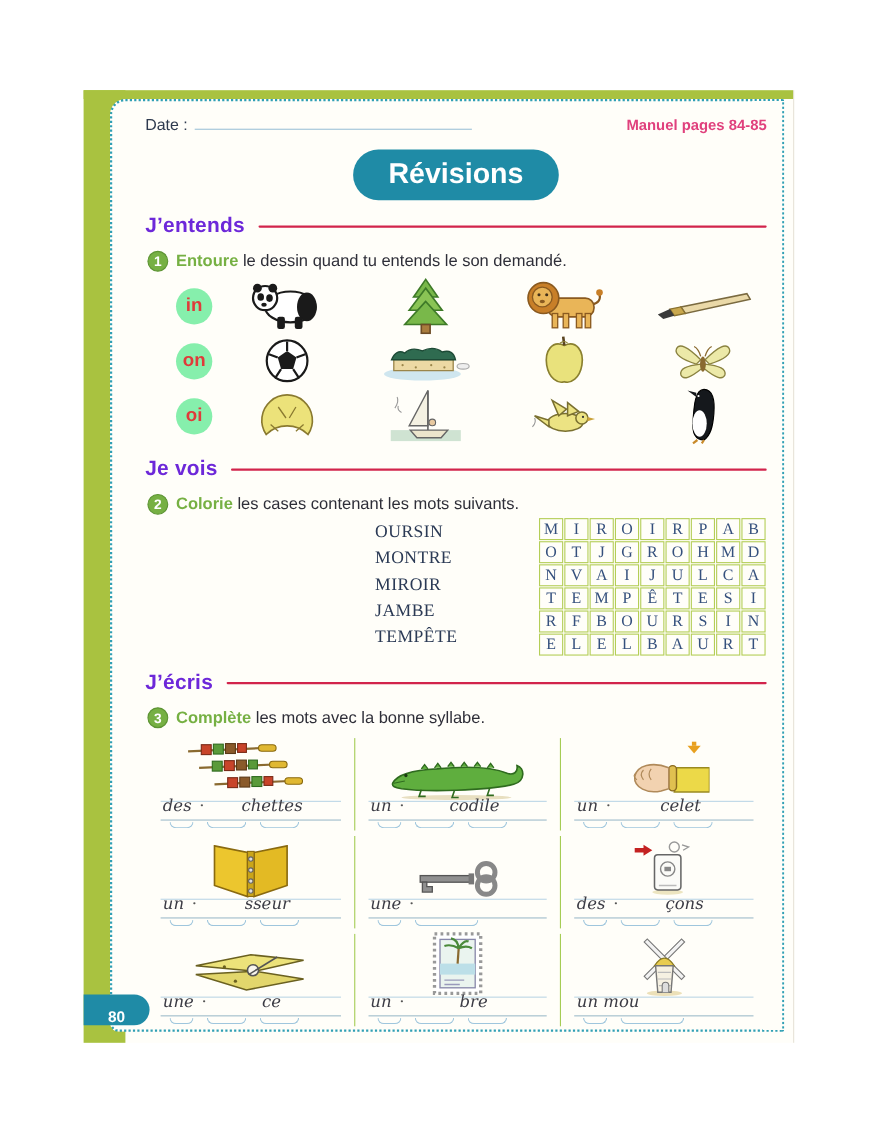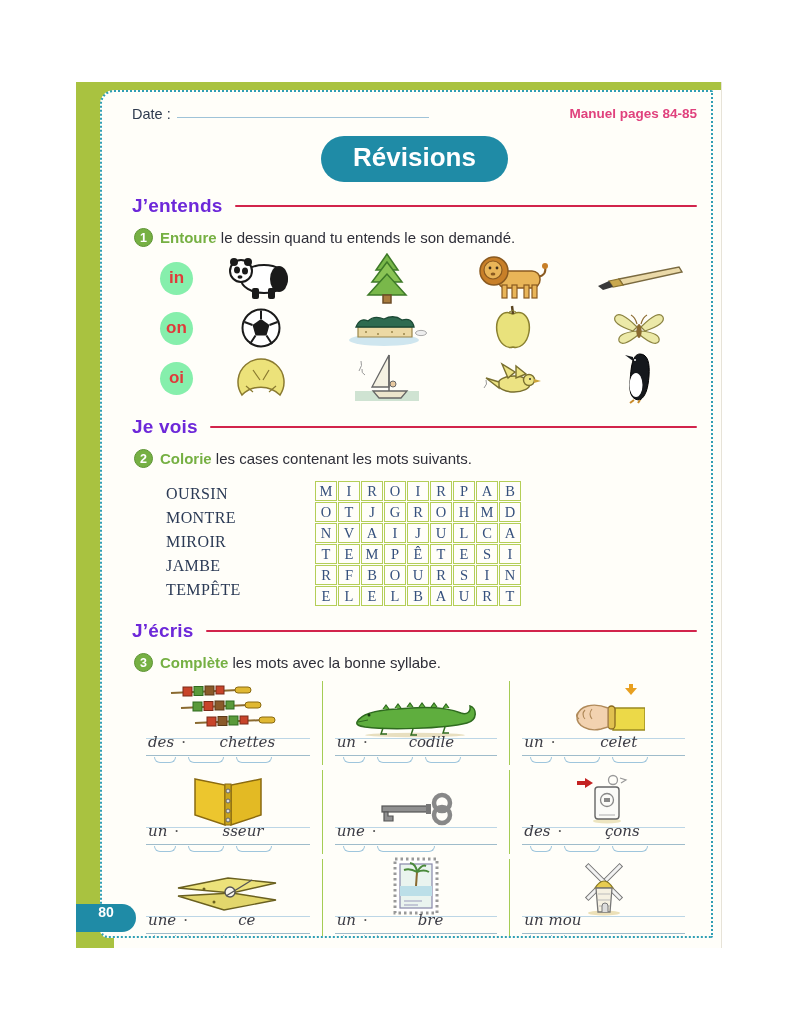--- a/index.html
+++ b/index.html
@@ -9,21 +9,21 @@
            background:#fffef9; border-right:1px solid #e7e3d8; }
   .strip-left { position:absolute; left:0; top:0; width:38px; height:100%; background:#a9c240; }
   .strip-top  { position:absolute; left:0; top:0; width:100%; height:8px;  background:#a9c240; }
 
   .frame { position:absolute; left:24px; top:8px; right:8px; bottom:10px;
            border:2.5px dotted #2f9fb4; border-radius:14px 2px 2px 8px;
            padding:12px 14px 6px 30px; background:#fffef9; overflow:hidden; }
 
   .page-badge { position:absolute; left:0; bottom:16px; width:60px; height:28px;
                 background:#1f8ba6; border-radius:0 14px 14px 0; color:#fff;
-                font-weight:bold; font-size:14px; display:flex; align-items:flex-start; justify-content:center; z-index:5; }
+                font-weight:bold; font-size:14px; display:flex; align-items:flex-end; justify-content:center; z-index:5; }
 
   
   .date-row { display:flex; align-items:flex-start; margin-top:2px; }
   .date-label { font-size:14.5px; color:#2e3a4e; }
   .date-line { width:252px; border-bottom:1.5px solid #9fc3d8; margin-left:6px; height:12px; }
   .manual-ref { margin-left:auto; color:#e0417d; font-size:13.5px; font-weight:bold; }
 
   .title-pill { margin:14px auto 0; width:max-content; background:#1f8ba6; color:#fff;
                 font-size:26px; font-weight:bold; padding:6px 32px 9px; border-radius:26px; }
 
@@ -42,21 +42,21 @@
 
   
   .sound-rows { margin:6px 0 0 28px; }
   .sound-row { display:flex; align-items:center; height:50px; }
   .sound-chip { width:33px; height:33px; border-radius:50%; background:#86efac; color:#e03a3a;
                 font-weight:bold; font-size:17px; display:flex; align-items:center;
                 justify-content:center; flex:none; }
   .icon-slot { width:116px; display:flex; justify-content:center; align-items:center; margin-left:10px; }
 
   
-  .wordsearch { display:flex; margin:12px 0 0 34px; }
+  .wordsearch { display:flex; margin:2px 0 0 34px;justify-content:flex-end; }
   .word-list { width:148px; display:flex; flex-direction:column; justify-content:space-between;
                padding:5px 0 8px; font-family:"Liberation Serif", serif; font-size:16px;
                color:#2b3a55; letter-spacing:0.4px; }
   .letter-grid { border-collapse:separate; border-spacing:1.5px; }
   .letter-grid td { width:22px; height:20px; text-align:center; border:1.4px solid #b4ce57;
                     font-family:"Liberation Serif", serif; font-size:14.5px; color:#35507d; background:#fffef9; }
 
   
   .syllable-grid { display:grid; grid-template-columns:repeat(3,1fr); row-gap:5px; margin:9px 0 0 2px; }
   .syl-cell { padding:3px 12px 0; }

